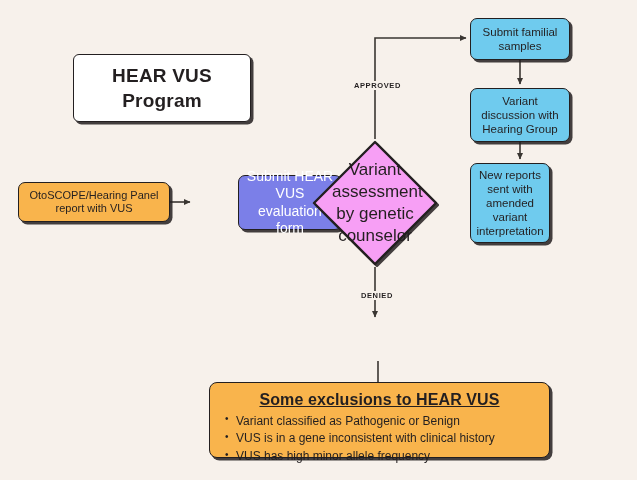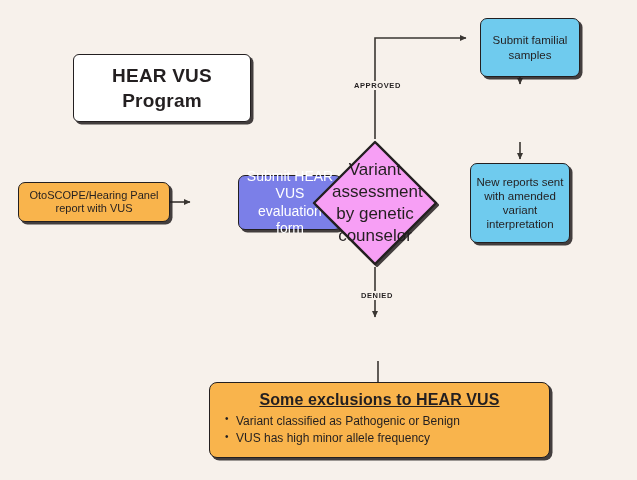--- a/index.html
+++ b/index.html
@@ -82,23 +82,23 @@
   #node-decision .diamond-label {
     position: relative;
     z-index: 2;
     font-size: 17px;
     width: 86px;
     line-height: 1.3;
   }
 
   
   .node-sky { background: #6FCBEE; font-size: 11.5px; padding: 2px 5px; }
-  #node-familial    { left: 480px; top: 18px;  width: 100px; height: 59px; text-align: center; }
+  #node-familial    { left: 470px; top: 18px;  width: 100px; height: 42px; text-align: center; }
   #node-discussion  { left: 470px; top: 88px;  width: 100px; height: 54px; }
-  #node-new-reports { left: 470px; top: 163px; width: 100px; height: 80px; }
+  #node-new-reports { left: 470px; top: 163px; width: 80px; height: 80px; }
 
   
   #node-denial {
     left: 315px; top: 321px;
     width: 125px; height: 40px;
     background: #79D6CE;
     font-size: 11.5px;
     padding: 2px 4px;
   }
 
@@ -209,29 +209,33 @@
     </svg>
     <span class="diamond-label">Variant assessment by genetic counselor</span>
   </div>
 
   <div id="label-approved" class="edge-label">APPROVED</div>
 
   <div id="node-familial" class="node node-sky">
     <span>Submit familial samples</span>
   </div>
 
+  <div id="node-discussion" class="node node-sky">
+    <span>Variant discussion with Hearing Group</span>
+  </div>
 
   <div id="node-new-reports" class="node node-sky">
     <span>New reports sent with amended variant interpretation</span>
   </div>
 
   <div id="label-denied" class="edge-label">DENIED</div>
 
 
   <div id="node-exclusions" class="node">
     <div id="exclusions-title">Some exclusions to HEAR VUS</div>
     <ul id="exclusions-list">
       <li>Variant classified as Pathogenic or Benign</li>
+      <li>VUS is in a gene inconsistent with clinical history</li>
       <li>VUS has high minor allele frequency</li>
     </ul>
   </div>
 
 </div>
 
 </body></html>

